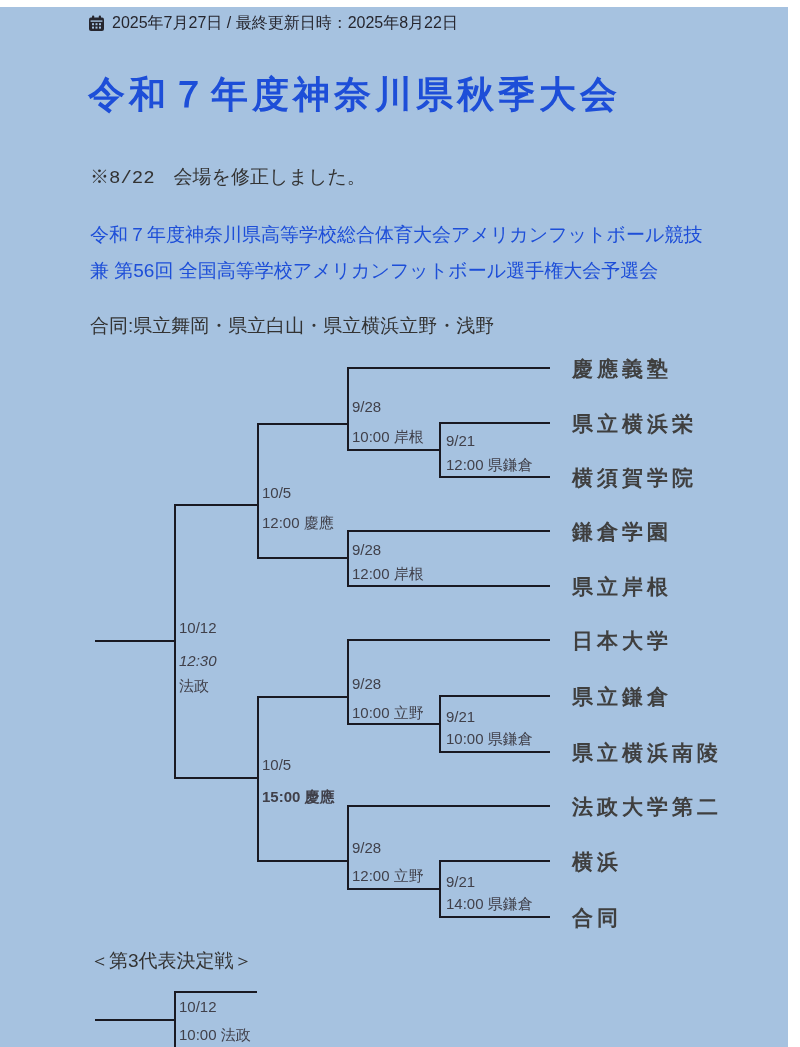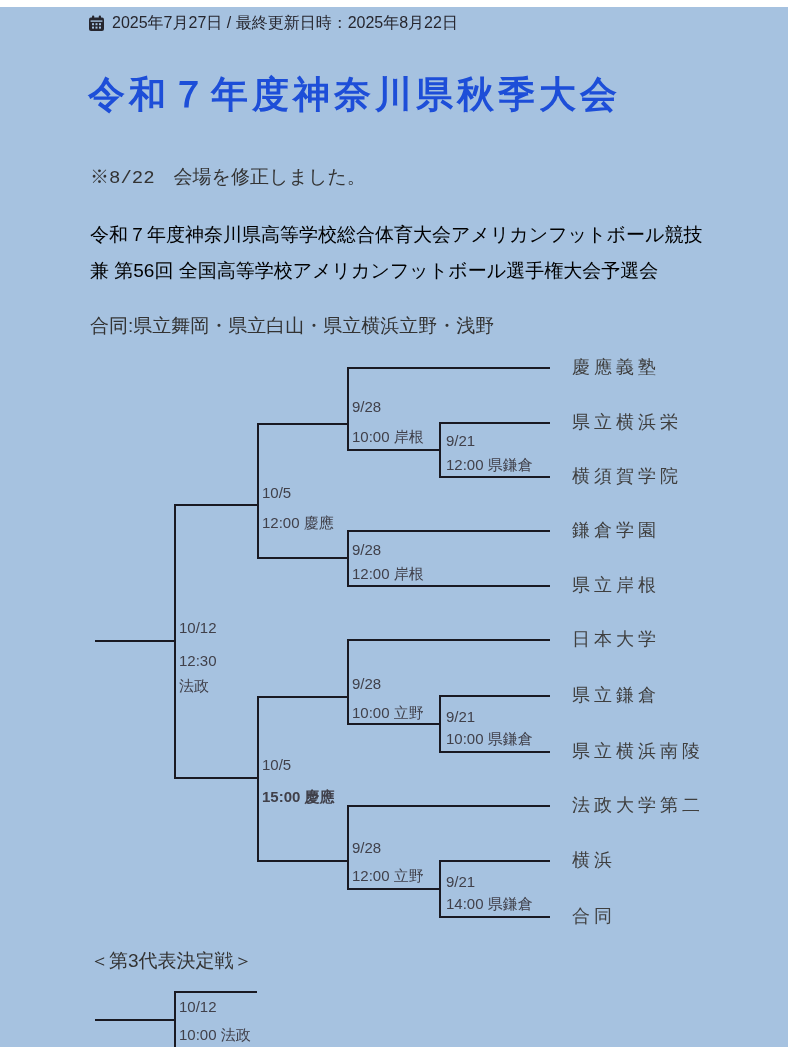--- a/index.html
+++ b/index.html
@@ -19,24 +19,24 @@
   }
   .page-title{
     position:absolute;left:88px;top:38px;
     font-size:37px;font-weight:600;letter-spacing:4px;
     color:#1d4ed8;white-space:nowrap;
   }
   .body-text{
     position:absolute;left:90px;
     font-size:19px;color:#333;white-space:nowrap;
   }
-  .desc-block{position:absolute;left:90px;top:210px;font-size:19px;line-height:36px;color:#000000;white-space:nowrap;}
+  .desc-block{position:absolute;left:90px;top:210px;font-size:19px;line-height:36px;color:#1d4ed8;white-space:nowrap;}
   .team-label{
     position:absolute;left:572px;
-    font-size:18px;font-weight:normal;letter-spacing:4px;
+    font-size:21px;font-weight:bold;letter-spacing:4px;
     color:#3f3f3f;white-space:nowrap;
   }
   .match-label{
     position:absolute;
     font-size:15px;color:#40404a;white-space:nowrap;
   }
   svg.bracket{position:absolute;left:0;top:0;pointer-events:none;}
   svg.bracket path{stroke:#191922;stroke-width:2;fill:none;}
 </style>
 </head>
@@ -110,21 +110,21 @@
   <div class="match-label" style="left:446px;top:425px;">9/21</div>
   <div class="match-label" style="left:446px;top:449px;">12:00 県鎌倉</div>
 
   <div class="match-label" style="left:262px;top:477px;">10/5</div>
   <div class="match-label" style="left:262px;top:507px;">12:00 慶應</div>
 
   <div class="match-label" style="left:352px;top:534px;">9/28</div>
   <div class="match-label" style="left:352px;top:558px;">12:00 岸根</div>
 
   <div class="match-label" style="left:179px;top:612px;">10/12</div>
-  <div class="match-label" style="left:179px;top:645px;">12:30</div>
+  <div class="match-label" style="left:179px;top:645px;font-style:italic;">12:30</div>
   <div class="match-label" style="left:179px;top:670px;">法政</div>
 
   <div class="match-label" style="left:352px;top:668px;">9/28</div>
   <div class="match-label" style="left:352px;top:697px;">10:00 立野</div>
 
   <div class="match-label" style="left:446px;top:701px;">9/21</div>
   <div class="match-label" style="left:446px;top:723px;">10:00 県鎌倉</div>
 
   <div class="match-label" style="left:262px;top:749px;">10/5</div>
   <div class="match-label" style="left:262px;top:781px;font-weight:bold;">15:00 慶應</div>

